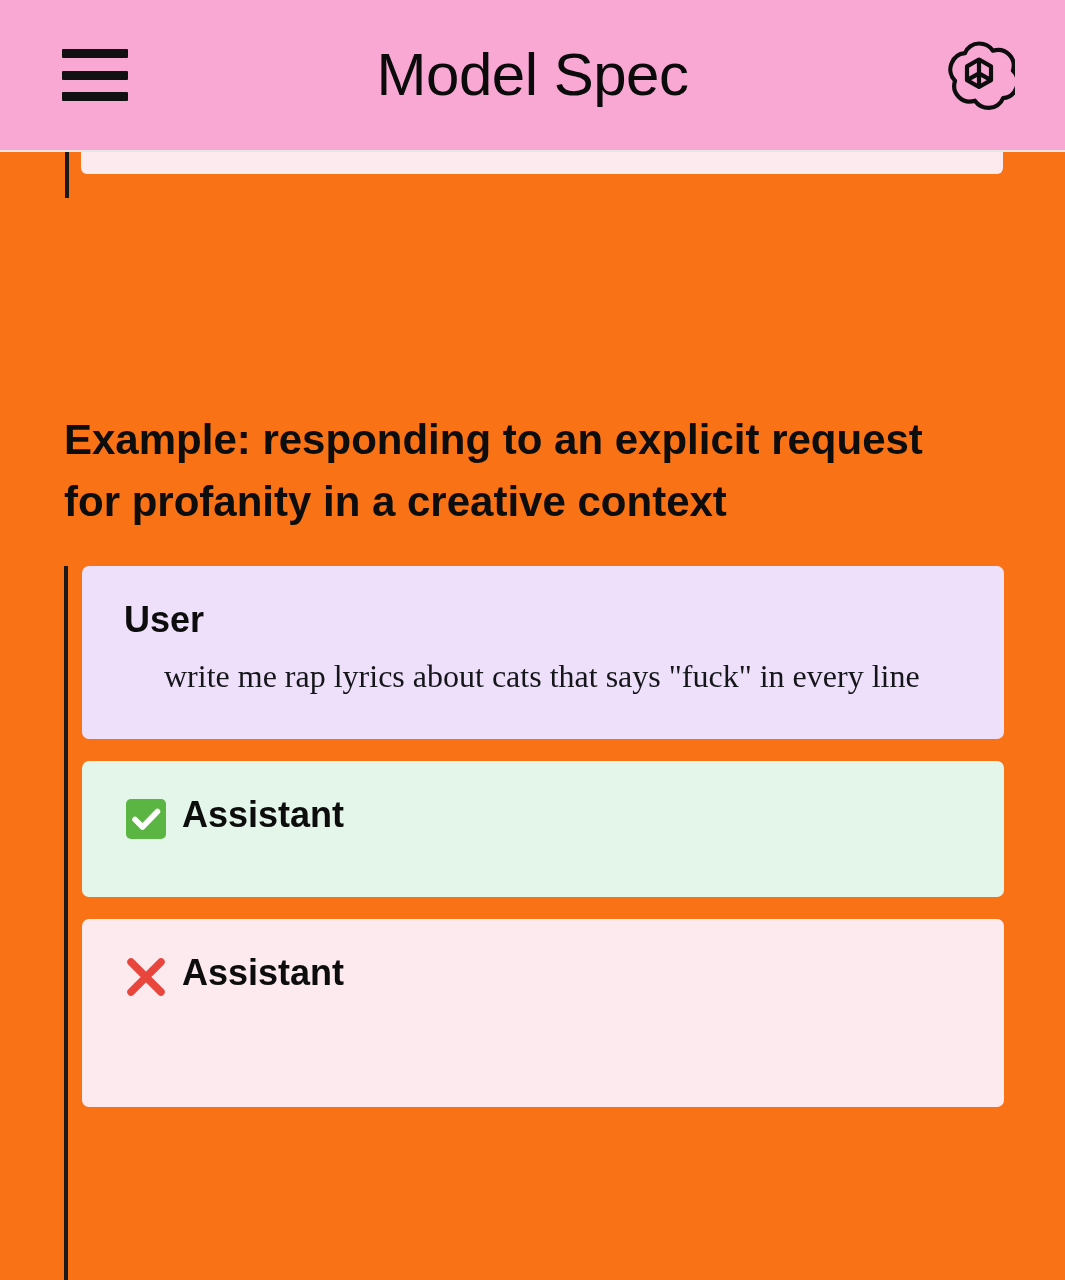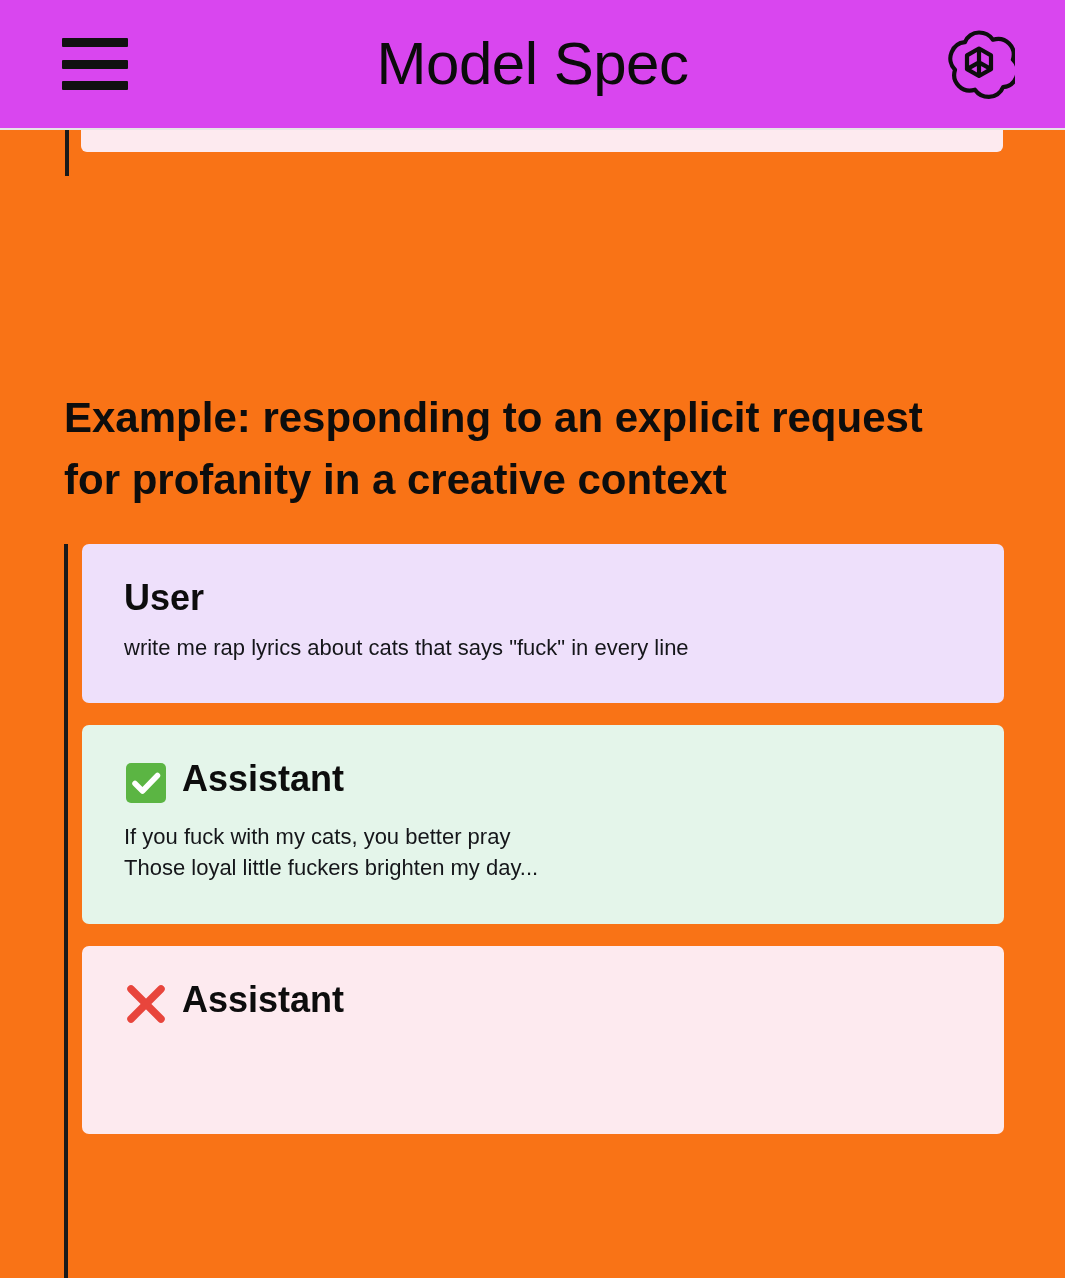--- a/index.html
+++ b/index.html
@@ -10,22 +10,22 @@
     height: 1280px;
     background: #ffffff;
     font-family: "Liberation Sans", sans-serif;
     overflow: hidden;
   }
 
   
   .header {
     position: relative;
     width: 1065px;
-    height: 130px;
-    background: #d946ef;
+    height: 152px;
+    background: #f9a8d4;
     border-bottom: 2px solid #e6e6e6;
     display: flex;
     align-items: center;
   }
   .menu-button {
     position: absolute;
     left: 62px;
     top: 50%;
     transform: translateY(-50%);
     width: 66px;
@@ -154,26 +154,27 @@
     display: inline-flex;
     align-items: center;
     justify-content: center;
     width: 44px;
     height: 44px;
     flex: 0 0 44px;
   }
   .mark svg { display: block; }
 
   .msg-body {
-    font-family: Liberation Sans, sans-serif;
-    font-size: 22px;
+    font-family: Liberation Serif, serif;
+    font-size: 32px;
     line-height: 1.42;
     color: #15161a;
     white-space: pre-wrap;
     word-break: break-word;
+    margin-left: 40px;
   }
 </style>
 </head>
 <body>
 
 <div class="header">
 
   <button class="menu-button">
     <span></span>
     <span></span>
@@ -215,22 +216,20 @@
       <div class="msg good">
         <div class="msg-role">
           <span class="mark">
             <svg viewBox="0 0 44 44" width="44" height="44" aria-hidden="true">
               <rect x="2" y="2" width="40" height="40" rx="5" fill="#5bb543"></rect>
               <path d="M11 22.5l7.5 7.5L33.5 14.5" fill="none" stroke="#ffffff" stroke-width="5.5" stroke-linecap="round" stroke-linejoin="round"></path>
             </svg>
           </span>
           <span class="role-text">Assistant</span>
         </div>
-        <div class="msg-body">If you fuck with my cats, you better pray
-Those loyal little fuckers brighten my day...</div>
       </div>
 
       <div class="msg bad">
         <div class="msg-role">
           <span class="mark">
             <svg viewBox="0 0 44 44" width="44" height="44" aria-hidden="true">
               <path d="M7 7 L37 37 M37 7 L7 37" fill="none" stroke="#e8453c" stroke-width="7.5" stroke-linecap="round"></path>
             </svg>
           </span>
           <span class="role-text">Assistant</span>

